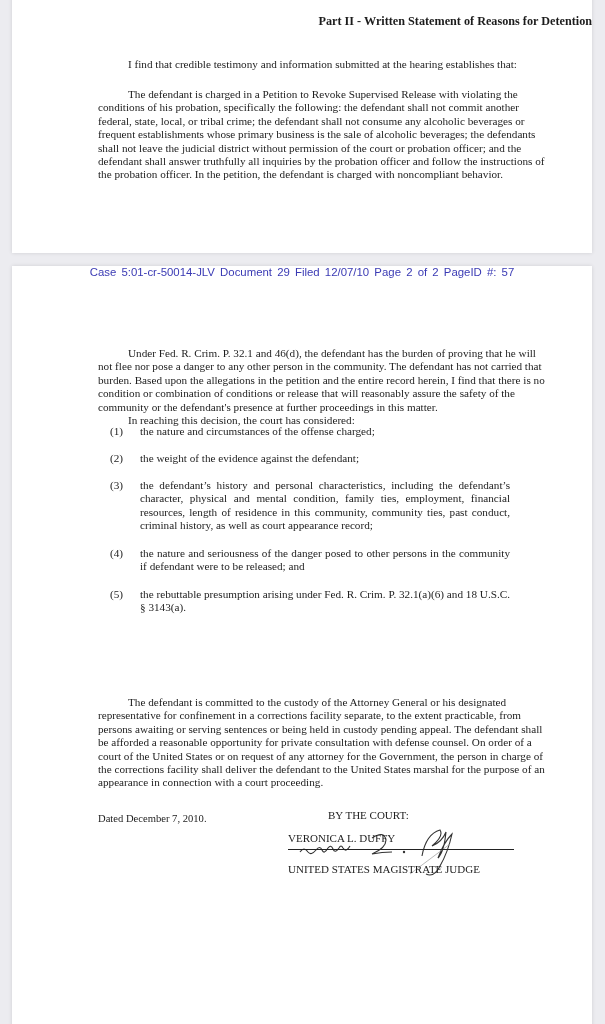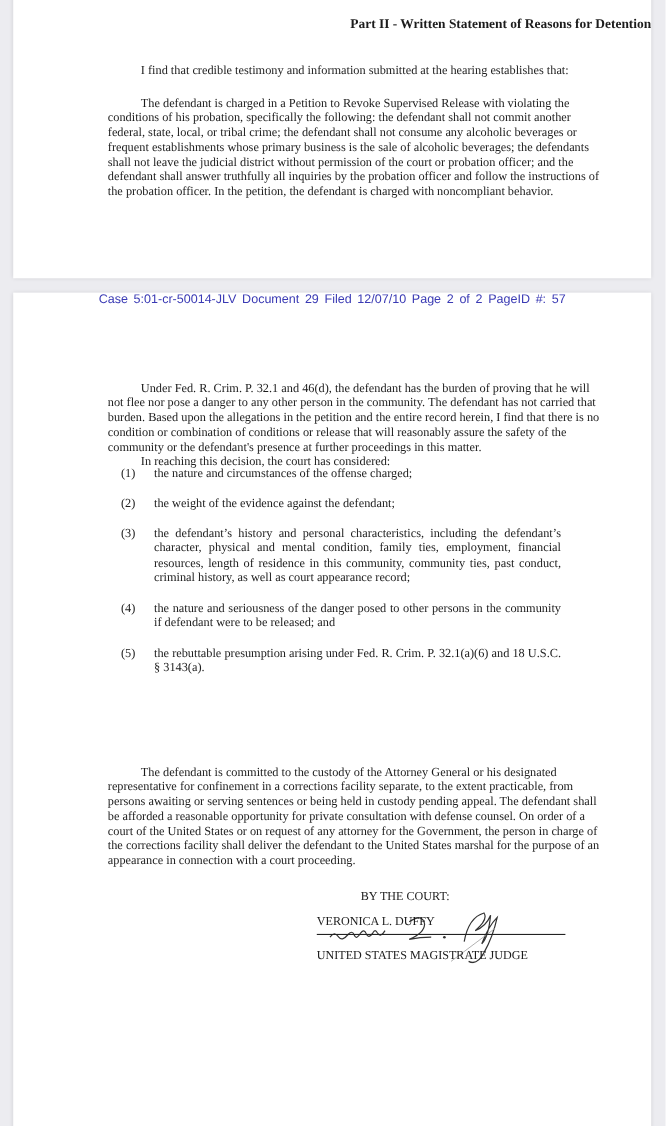--- a/index.html
+++ b/index.html
@@ -70,20 +70,21 @@
     <span class="num">(4)</span>
     <span class="txt">the nature and seriousness of the danger posed to other persons in the community if defendant were to be released; and</span>
   </div>
   <div class="item" style="top:322px;">
     <span class="num">(5)</span>
     <span class="txt">the rebuttable presumption arising under Fed. R. Crim. P. 32.1(a)(6) and 18 U.S.C. § 3143(a).</span>
   </div>
 
   <p class="para indent" style="top:413px;">The defendant is committed to the custody of the Attorney General or his designated representative for confinement in a corrections facility separate, to the extent practicable, from persons awaiting or serving sentences or being held in custody pending appeal.  The defendant shall be afforded a reasonable opportunity for private consultation with defense counsel.  On order of a court of the United States or on request of any attorney for the Government, the person in charge of the corrections facility shall deliver the defendant to the United States marshal for the purpose of an appearance in connection with a court proceeding.</p>
 
+  <div class="para" style="top:529px; font-size:10.6px;">Dated December 7, 2010.</div>
   <div class="sig-block" style="top:543px;margin-left:40px;">BY THE COURT:</div>
 
   <svg class="signature" style="top:550px;" width="210" height="60" viewBox="0 0 210 60">
     <path d="M8 36 q4 -6 8 0 q3 4 8 -2 q4 -5 6 0 q2 5 6 -2 q3 -4 5 1 q2 5 6 -1 q2 -4 4 0 q3 5 7 -2" fill="none" stroke="#333" stroke-width="1.1"></path>
     <path d="M80 22 q12 -8 14 2 q0 8 -14 14 q10 -2 20 -2" fill="none" stroke="#333" stroke-width="1.1"></path>
     <circle cx="112" cy="36" r="1.2" fill="#333"></circle>
     <path d="M130 40 q4 -22 18 -26 q4 6 -8 16 q10 -4 14 -14 q-2 20 -8 26 q6 -16 14 -24 q-4 18 -12 32 q-6 12 -14 8" fill="none" stroke="#333" stroke-width="1.1"></path>
     <path d="M118 58 l40 -30" fill="none" stroke="#999" stroke-width="0.7"></path>
   </svg>
 

